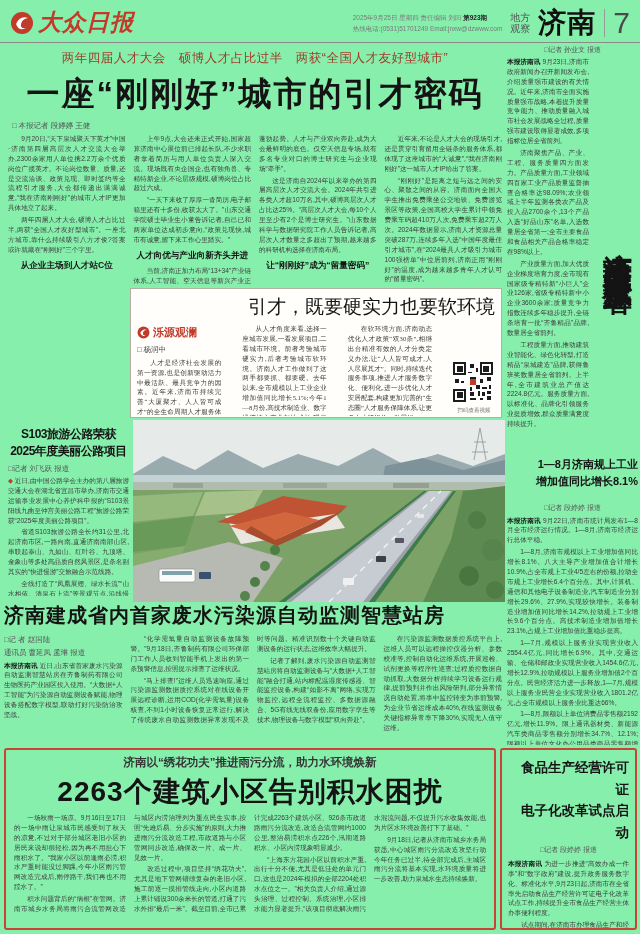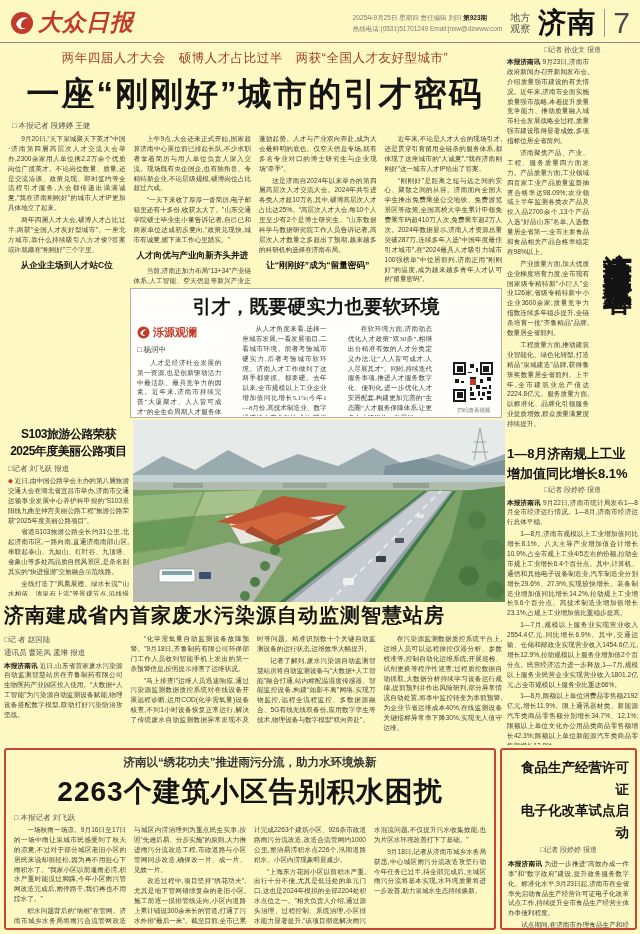--- a/index.html
+++ b/index.html
@@ -1,16 +1,16 @@
 <!DOCTYPE html>
 <html><head>
 <meta charset="utf-8">
 <style>
   html,body{margin:0;padding:0;background:#fff;}
-  .page{position:relative;width:640px;height:934px;background:#fef9c3;overflow:hidden;
+  .page{position:relative;width:640px;height:934px;background:#86efac;overflow:hidden;
         font-family:"Liberation Sans",sans-serif;color:#2b2b2b;}
   
   .masthead{position:absolute;left:0;top:0;width:640px;height:42px;border-bottom:1px solid #8a8a8a;}
   .logo{position:absolute;left:10px;top:7px;display:flex;align-items:center;gap:4px;}
   .logo-swirl{width:24px;height:24px;}
   .logo-text{font-size:23px;font-weight:900;font-style:italic;color:#c23a29;letter-spacing:1px;
              font-family:"Liberation Serif",serif;}
   .mast-right{position:absolute;right:6px;top:4px;display:flex;align-items:center;gap:8px;}
   .mast-dates{font-size:6.5px;line-height:1.7;color:#7a7a7a;text-align:left;white-space:nowrap;}
   .issue{font-weight:bold;color:#222;}
@@ -26,21 +26,21 @@
   .sub{font-size:8.6px;font-weight:bold;text-align:center;color:#141414;margin:4px 0;break-inside:avoid;}
   
   .lead-art{position:absolute;left:8px;top:46px;width:494px;}
   .kicker{font-size:12.5px;font-weight:normal;color:#9e3b27;text-align:center;letter-spacing:.5px;margin-top:4px;}
   .lead-head{font-size:33px;font-weight:900;color:#141414;text-align:center;letter-spacing:2px;margin:5px 0 4px;}
   .lead-by{margin:0 0 3px 4px;}
   .lead-cols{column-count:4;column-gap:8px;height:163px;overflow:hidden;}
   
   .comment{position:absolute;left:130px;top:288px;width:372px;height:130px;border:1px solid #b5b0a6;
            background:#fffefb;box-sizing:border-box;padding:4px 6px;}
-  .comment-head{font-size:19px;font-weight:700;color:#141414;text-align:center;margin:1px 0 4px;}
+  .comment-head{font-size:19px;font-weight:400;color:#141414;text-align:right;margin:1px 0 4px;}
   .comment-body{display:flex;gap:21px;font-family:"Liberation Serif",serif;}
   .ccol{flex:1;height:92px;overflow:hidden;}
   .col-logo{display:flex;align-items:center;gap:3px;margin-bottom:3px;}
   .col-logo-txt{font-size:11px;font-weight:900;color:#c23a29;}
   .c-author{font-size:7.5px;color:#444;margin:2px 0 3px;}
   .qrwrap{width:42px;flex:none;padding-top:38px;}
   .qr-cap{font-size:5.5px;color:#777;text-align:center;margin-top:1px;}
   
   .s103{position:absolute;left:8px;top:424px;width:121px;height:172px;overflow:hidden;}
   .s103 h3{font-size:12px;font-weight:900;color:#141414;text-align:center;margin:2px 0;letter-spacing:-0.5px;line-height:1.45;}
@@ -57,21 +57,21 @@
   .flood-kick{font-size:11.5px;font-weight:bold;color:#333;text-align:center;}
   .flood-head{font-size:28px;font-weight:700;color:#141414;text-align:center;letter-spacing:1px;margin:3px 0 2px;}
   .flood-cols{column-count:4;column-gap:8px;height:112px;overflow:hidden;margin-top:2px;}
   
   .r1{position:absolute;left:507px;top:45px;width:131px;height:396px;}
   .r1-by{text-align:center;font-size:7px;color:#555;margin-bottom:2px;}
   .r1-body{width:82px;height:382px;overflow:hidden;}
   .vhead{position:absolute;right:0;top:10px;height:384px;width:46px;writing-mode:vertical-rl;
          font-size:29px;font-weight:900;color:#141414;letter-spacing:3px;text-align:center;}
   .r2{position:absolute;left:507px;top:442px;width:131px;height:303px;overflow:hidden;}
-  .r2 h3{font-size:13px;font-weight:900;color:#141414;text-align:left;margin:2px 0;line-height:1.5;}
+  .r2 h3{font-size:11px;font-weight:900;color:#141414;text-align:right;margin:14px 0;line-height:1.5;}
   .r2-by{text-align:center;font-size:7px;color:#555;margin:1px 0 2px;}
   
   .food{position:absolute;left:500px;top:748px;width:137px;height:182px;border:2px solid #c84435;border-radius:3px;
         box-sizing:border-box;padding:5px 6px;overflow:hidden;}
   .food h3{font-size:13.5px;font-weight:900;color:#141414;text-align:right;margin:2px 0;line-height:1.6;}
   .food-by{text-align:center;font-size:7px;color:#555;margin:2px 0 3px;}
   .lead-in{font-weight:bold;color:#111;}
 </style>
 </head>
 <body>
@@ -258,21 +258,20 @@
       <p>“马上排查!”运维人员迅速响应,通过污染源监测数据质控系统对在线设备开展远程诊断,运用COD(化学需氧量)设备核查,不到1小时设备恢复正常运行,解决了传统废水自动监测数据异常发现不及时等问题。精准识别数十个关键自动监测设备的运行状态,运维效率大幅提升。</p>
       <p>记者了解到,废水污染源自动监测智慧站房将自动监测设备与“大数据+人工智能”融合打通,站内标配温湿度传感器、智能监控设备,构建“如影不离”网络,实现万物监控,远程全流程监控、多数据源融合、5G有线无线双备份,应用数字孪生等技术,物理设备与数字模型“双向奔赴”。</p>
       <p>在污染源监测数据质控系统平台上,运维人员可以远程操控仪器分析、参数校准等,控制自动化运维系统,开展巡检、试剂更换等程序性巡查;过程质控数据自动抓取,大数据分析持续学习设备运行规律,提前预判并作出风险研判,部分异常情况自动处置,将事中监控转变为事前预警,为企业节省运维成本40%,在线监测设备关键指标异常率下降30%,实现无人值守运维。</p>
 
     </div>
   </div>
 
   <div class="flood">
     <div class="flood-kick">济南以“绣花功夫”推进雨污分流，助力水环境焕新</div>
     <div class="flood-head">2263个建筑小区告别积水困扰</div>
-    <div class="byline">□ 本报记者 刘飞跃</div>
     <div class="flood-cols tiny">
       <p>一场秋雨一场凉。9月16日至17日的一场中雨让泉城市民感受到了秋天的凉意,不过对于部分城区老旧小区的居民来说却很轻松,因为再不用担心下雨积水了。“我家小区以前逢雨必涝,积水严重时能没过脚踝,今年小区雨污管网改造完成后,雨停路干,我们再也不用蹚水了。”</p>
       <p>积水问题背后的“病根”在管网。济南市城乡水务局将雨污合流管网改造与城区内涝治理列为重点民生实事,按照“先难后易、分步实施”的原则,大力推进雨污分流改造工程,市政道路与小区管网同步改造,确保改一片、成一片、见效一片。</p>
       <p>改造过程中,项目坚持“绣花功夫”,尤其是地下管网错综复杂的老旧小区,施工前逐一摸排管线走向,小区内道路上累计铺设300余米长的管道,打通了污水外排“最后一米”。截至目前,全市已累计完成2263个建筑小区、926条市政道路雨污分流改造,改造合流管网约1000公里,整治易涝积水点226个,汛期道路积水、小区内涝现象明显减少。</p>
       <p>“上海东方花园小区以前积水严重,出行十分不便,尤其是低洼处的单元门口,这也是2024年模拟的全部2204处积水点位之一。”相关负责人介绍,通过源头治理、过程控制、系统治理,小区排水能力显著提升,“该项目彻底解决雨污水混流问题,不仅提升污水收集效能,也为片区水环境改善打下了基础。”</p>
       <p>9月18日,记者从济南市城乡水务局获悉,中心城区雨污分流改造攻坚行动今年任务已过半,待全部完成后,主城区雨污分流将基本实现,水环境质量将进一步改善,助力泉城水生态持续焕新。</p>
     </div>
   </div>
 
   <div class="r1">

